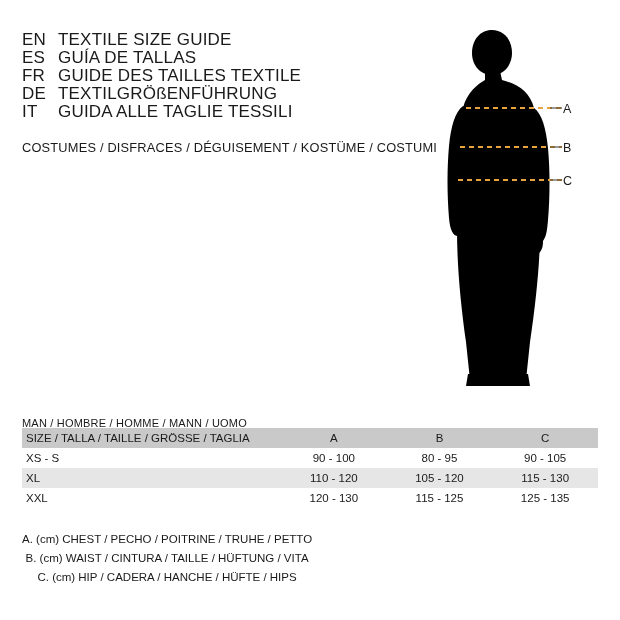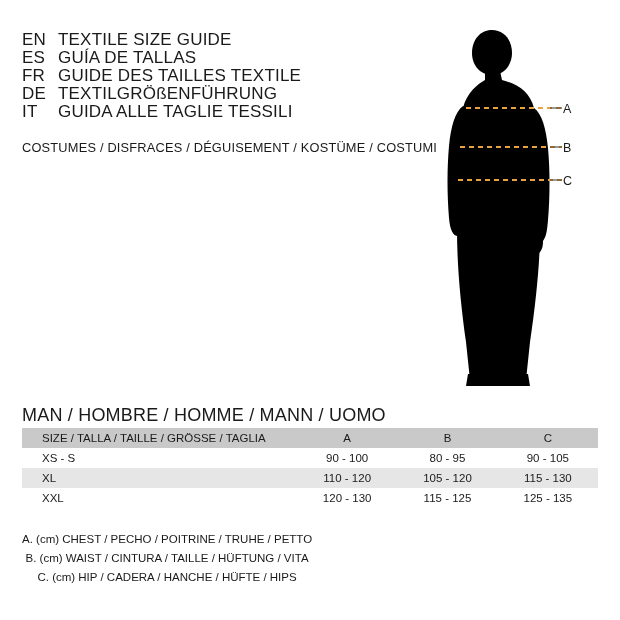--- a/index.html
+++ b/index.html
@@ -76,22 +76,22 @@
     color: #1a1a1a;
   }
   .m-a { left: 133px; top: 80px; }
   .m-b { left: 133px; top: 119px; }
   .m-c { left: 133px; top: 152px; }
 
   
   .table-title {
     position: absolute;
     left: 22px;
-    top: 405px;
-    font-size: 18px;
+    top: 417px;
+    font-size: 11px;
     letter-spacing: .2px;
     text-align: right;
   }
   table.size-table {
     position: absolute;
     left: 22px;
     top: 428px;
     width: 576px;
     border-collapse: collapse;
     font-size: 11.5px;
@@ -99,21 +99,21 @@
   table.size-table th,
   table.size-table td {
     padding: 3px 0 3px 0;
     font-weight: normal;
     text-align: center;
     line-height: 14px;
   }
   table.size-table th.label-col,
   table.size-table td.label-col {
     text-align: left;
-    padding-left: 20px;
+    padding-left: 4px;
     width: 255px;
   }
   table.size-table thead tr {
     background: #c9c9c9;
   }
   table.size-table tbody tr:nth-child(odd) {
     background: #ffffff;
   }
   table.size-table tbody tr:nth-child(even) {
     background: #e6e6e6;

